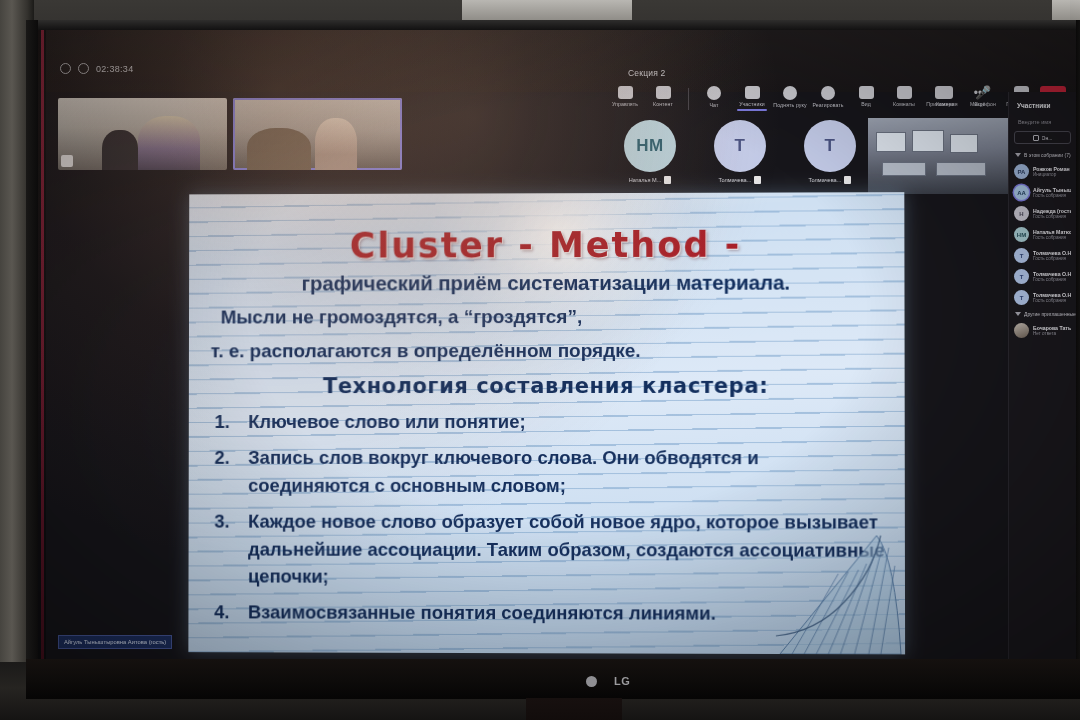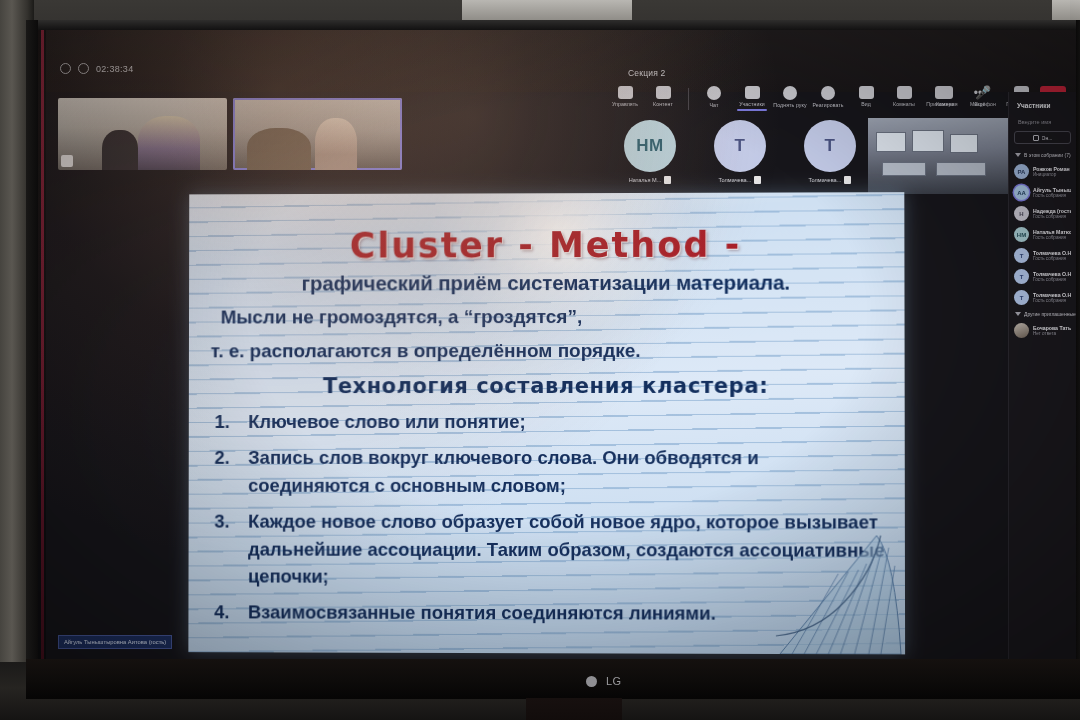--- a/index.html
+++ b/index.html
@@ -51,22 +51,22 @@
   .bezel-right {
     position:absolute; right:-2px; top:0; width:6px; height:645px;
     background: linear-gradient(270deg,#151413 0%, #0a0909 100%);
   }
   .bezel-bottom {
     position:absolute; left:0; top:639px; width:1054px; height:40px;
     background: linear-gradient(180deg,#15110f 0%, #0d0b0a 55%, #060505 100%);
   }
   .lg-logo {
     position:absolute; left:560px; top:655px;
-    display:flex; align-items:center; gap:9px;
-    font-size:11px; font-weight:normal; color:#9b9b9e; letter-spacing:.5px;
+    display:flex; align-items:center; gap:17px;
+    font-size:11px; font-weight:bold; color:#9b9b9e; letter-spacing:.5px;
   }
   .lg-circle {
     width:11px; height:11px; border-radius:50%;
     background:#8f8f93;
   }
   .stand-neck {
     position:absolute; left:500px; top:678px; width:96px; height:42px;
     background: linear-gradient(180deg,#17100f 0%, #0d0908 100%);
   }
 

